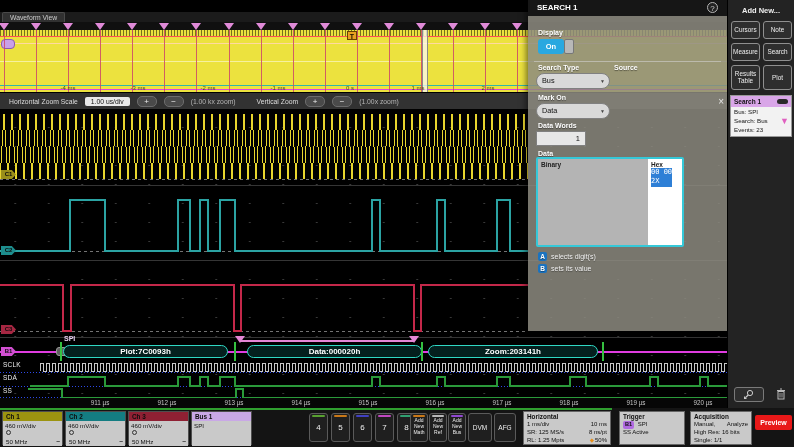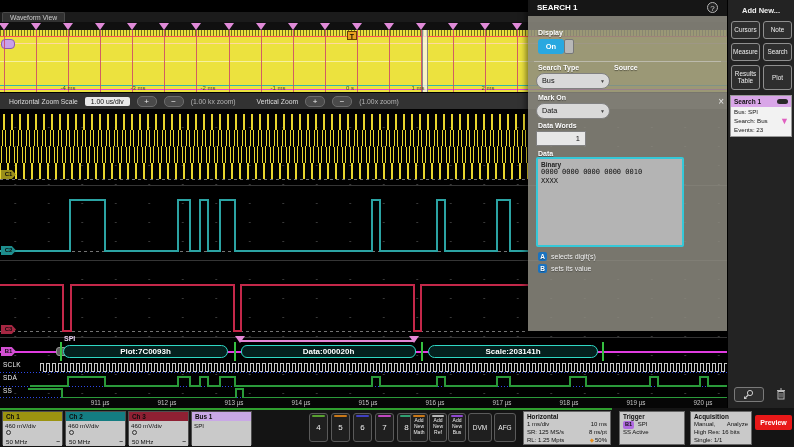--- a/index.html
+++ b/index.html
@@ -237,22 +237,22 @@
         <path d="M30 277 L68 277 L68 268 L105 268 L105 277 L178 277 L178 268 L190 268 L190 277 L200 277 L200 268 L208 268 L208 277 L220 277 L220 268 L235 268 L235 277 L372 277 L372 268 L380 268 L380 277 L437 277 L437 268 L445 268 L445 277 L497 277 L497 268 L510 268 L510 277 L570 277 L570 268 L586 268 L586 277 L650 277 L650 268 L658 268 L658 277 L700 277 L700 268 L708 268 L708 277 L727 277" stroke="#2a9a3a" fill="none" stroke-width="1.1"></path>
         <path d="M0 176 L63 176 L63 222 L71 222 L71 176 L234 176 L234 222 L241 222 L241 176 L414 176 L414 222 L421 222 L421 176 L528 176" stroke="#c4284a" fill="none" stroke-width="1.2"></path>
         <path d="M40 262 L40 262 L40 254 L43 254 L43 262 L46 262 L46 254 L49 254 L49 262 L52 262 L52 254 L55 254 L55 262 L58 262 L58 254 L61 254 L61 262 L64 262 L64 254 L67 254 L67 262 L70 262 L70 254 L73 254 L73 262 L76 262 L76 254 L79 254 L79 262 L82 262 L82 254 L85 254 L85 262 L88 262 L88 254 L91 254 L91 262 L94 262 L94 254 L97 254 L97 262 L100 262 L100 254 L103 254 L103 262 L106 262 L106 254 L109 254 L109 262 L112 262 L112 254 L115 254 L115 262 L118 262 L118 254 L121 254 L121 262 L124 262 L124 254 L127 254 L127 262 L130 262 L130 254 L133 254 L133 262 L136 262 L136 254 L139 254 L139 262 L142 262 L142 254 L145 254 L145 262 L148 262 L148 254 L151 254 L151 262 L154 262 L154 254 L157 254 L157 262 L160 262 L160 254 L163 254 L163 262 L166 262 L166 254 L169 254 L169 262 L172 262 L172 254 L175 254 L175 262 L178 262 L178 254 L181 254 L181 262 L184 262 L184 254 L187 254 L187 262 L190 262 L190 254 L193 254 L193 262 L196 262 L196 254 L199 254 L199 262 L202 262 L202 254 L205 254 L205 262 L208 262 L208 254 L211 254 L211 262 L214 262 L214 254 L217 254 L217 262 L220 262 L220 254 L223 254 L223 262 L226 262 L226 254 L229 254 L229 262 L232 262 L232 254 L235 254 L235 262 L238 262 L238 254 L241 254 L241 262 L244 262 L244 254 L247 254 L247 262 L250 262 L250 254 L253 254 L253 262 L256 262 L256 254 L259 254 L259 262 L262 262 L262 254 L265 254 L265 262 L268 262 L268 254 L271 254 L271 262 L274 262 L274 254 L277 254 L277 262 L280 262 L280 254 L283 254 L283 262 L286 262 L286 254 L289 254 L289 262 L292 262 L292 254 L295 254 L295 262 L298 262 L298 254 L301 254 L301 262 L304 262 L304 254 L307 254 L307 262 L310 262 L310 254 L313 254 L313 262 L316 262 L316 254 L319 254 L319 262 L322 262 L322 254 L325 254 L325 262 L328 262 L328 254 L331 254 L331 262 L334 262 L334 254 L337 254 L337 262 L340 262 L340 254 L343 254 L343 262 L346 262 L346 254 L349 254 L349 262 L352 262 L352 254 L355 254 L355 262 L358 262 L358 254 L361 254 L361 262 L364 262 L364 254 L367 254 L367 262 L370 262 L370 254 L373 254 L373 262 L376 262 L376 254 L379 254 L379 262 L382 262 L382 254 L385 254 L385 262 L388 262 L388 254 L391 254 L391 262 L394 262 L394 254 L397 254 L397 262 L400 262 L400 254 L403 254 L403 262 L406 262 L406 254 L409 254 L409 262 L412 262 L412 254 L415 254 L415 262 L418 262 L418 254 L421 254 L421 262 L424 262 L424 254 L427 254 L427 262 L430 262 L430 254 L433 254 L433 262 L436 262 L436 254 L439 254 L439 262 L442 262 L442 254 L445 254 L445 262 L448 262 L448 254 L451 254 L451 262 L454 262 L454 254 L457 254 L457 262 L460 262 L460 254 L463 254 L463 262 L466 262 L466 254 L469 254 L469 262 L472 262 L472 254 L475 254 L475 262 L478 262 L478 254 L481 254 L481 262 L484 262 L484 254 L487 254 L487 262 L490 262 L490 254 L493 254 L493 262 L496 262 L496 254 L499 254 L499 262 L502 262 L502 254 L505 254 L505 262 L508 262 L508 254 L511 254 L511 262 L514 262 L514 254 L517 254 L517 262 L520 262 L520 254 L523 254 L523 262 L526 262 L526 254 L529 254 L529 262 L532 262 L532 254 L535 254 L535 262 L538 262 L538 254 L541 254 L541 262 L544 262 L544 254 L547 254 L547 262 L550 262 L550 254 L553 254 L553 262 L556 262 L556 254 L559 254 L559 262 L562 262 L562 254 L565 254 L565 262 L568 262 L568 254 L571 254 L571 262 L574 262 L574 254 L577 254 L577 262 L580 262 L580 254 L583 254 L583 262 L586 262 L586 254 L589 254 L589 262 L592 262 L592 254 L595 254 L595 262 L598 262 L598 254 L601 254 L601 262 L604 262 L604 254 L607 254 L607 262 L610 262 L610 254 L613 254 L613 262 L616 262 L616 254 L619 254 L619 262 L622 262 L622 254 L625 254 L625 262 L628 262 L628 254 L631 254 L631 262 L634 262 L634 254 L637 254 L637 262 L640 262 L640 254 L643 254 L643 262 L646 262 L646 254 L649 254 L649 262 L652 262 L652 254 L655 254 L655 262 L658 262 L658 254 L661 254 L661 262 L664 262 L664 254 L667 254 L667 262 L670 262 L670 254 L673 254 L673 262 L676 262 L676 254 L679 254 L679 262 L682 262 L682 254 L685 254 L685 262 L688 262 L688 254 L691 254 L691 262 L694 262 L694 254 L697 254 L697 262 L700 262 L700 254 L703 254 L703 262 L706 262 L706 254 L709 254 L709 262 L712 262 L712 254 L715 254 L715 262 L718 262 L718 254 L721 254 L721 262 L724 262 L724 254 L727 254 L727 262" stroke="#c8c8c8" fill="none" stroke-width="1"></path>
         <path d="M28 280 L62 280 L62 289 L236 289 L236 280 L243 280 L243 289 L727 289" stroke="#2a9a3a" fill="none" stroke-width="1.2"></path>
       </svg>
     <div class="bus-line"></div>
     <div class="spi-pill"></div>
     <div class="spi-label">SPI</div>
     <div id="packets">
         <div class="packet" style="left: 63px; width: 165px;">Plot:7C0093h</div>
-        <div class="packet" style="left: 241px; width: 175px; border-radius: 6px;">Data:000020h</div>
-        <div class="packet" style="left: 428px; width: 170px;">Scale:203141h</div>
+        <div class="packet" style="left: 247px; width: 175px;">Data:000020h</div>
+        <div class="packet" style="left: 428px; width: 170px;">Zoom:203141h</div>
         <div class="gtick" style="left: 60px;"></div>
         <div class="gtick" style="left: 234px;"></div>
         <div class="gtick" style="left: 421px;"></div>
         <div class="gtick" style="left: 602px;"></div>
       </div>
     <div id="search-region">
         <div class="srch-line" style="left: 240px; width: 174px;"></div>
         <div class="srch-tri" style="left: 235px;"></div>
         <div class="srch-tri" style="left: 409px;"></div>
       </div>
@@ -305,22 +305,25 @@
       <span class="dd-arrow">▼</span>
     </div>
 
     <div class="sp-label" style="left:10px;top:122px;">Data Words</div>
     <div class="sp-input" style="left:8px;top:131px;width:50px;height:15px;">1</div>
 
     <div class="sp-label" style="left:10px;top:150px;">Data</div>
     <div class="databox">
       <div class="db-left">
         <div class="db-h">Binary</div>
-        <div class="db-mono">0000 0000 0000 0000 0010
-XXXX</div>
+      </div>
+      <div class="db-right">
+        <div class="db-h">Hex</div>
+        <span class="db-mono db-sel">00 00
+2X</span>
       </div>
     </div>
 
     <div class="hint" style="top:252px;">
       <span class="hint-key">A</span>
       <span>selects digit(s)</span>
     </div>
     <div class="hint" style="top:264px;">
       <span class="hint-key">B</span>
       <span>sets its value</span>

